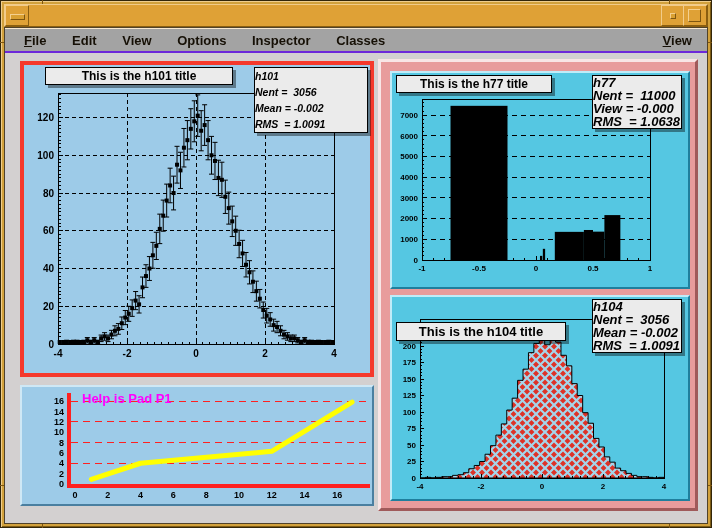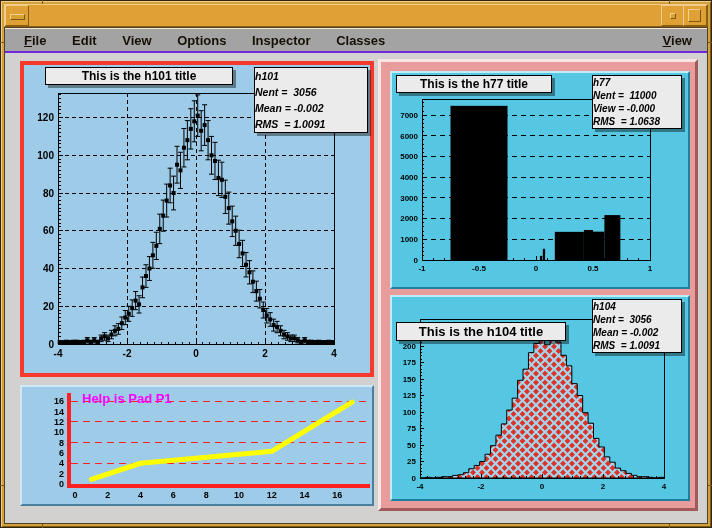--- a/index.html
+++ b/index.html
@@ -44,21 +44,21 @@
   .titlebox{position:absolute;background:#EBEBEB;border:1px solid #000;
     box-shadow:3px 3px 0 rgba(0,0,0,0.40);text-align:center;font-weight:bold;overflow:hidden;cursor:move;}
   .t101{left:21px;top:2px;width:186px;height:16px;font-size:12px;line-height:16px;}
   .t77{left:4px;top:2px;width:154px;height:16px;font-size:12px;line-height:16px;}
   .t104{left:4px;top:5px;width:168px;height:17px;font-size:13px;line-height:17px;margin-top:20px;}
   .statsbox{position:absolute;background:#EBEBEB;border:1px solid #000;
     box-shadow:3px 3px 0 rgba(0,0,0,0.40);font-style:italic;font-weight:bold;cursor:move;}
   .statsbox div{white-space:pre;padding:0 0;}
   .s101{right:2px;top:2px;width:112px;font-size:10.5px;}
   .s101 div{line-height:16px;}
-  .s77,.s104{right:6px;top:2px;width:88px;font-size:10px;}
+  .s77,.s104{right:6px;top:2px;width:88px;font-size:13px;}
   .s77 div,.s104 div{line-height:13px;}
   .p1-title{position:absolute;left:60px;top:4px;font-size:13px;font-weight:bold;color:#FF00FF;}
 </style>
 </head>
 <body>
 
 <div class="window">
   <div class="notch" style="left:42px;top:0;width:1px;height:5px;"></div>
   <div class="notch" style="right:42px;top:0;width:1px;height:5px;"></div>
   <div class="notch" style="left:42px;bottom:0;width:1px;height:5px;"></div>

